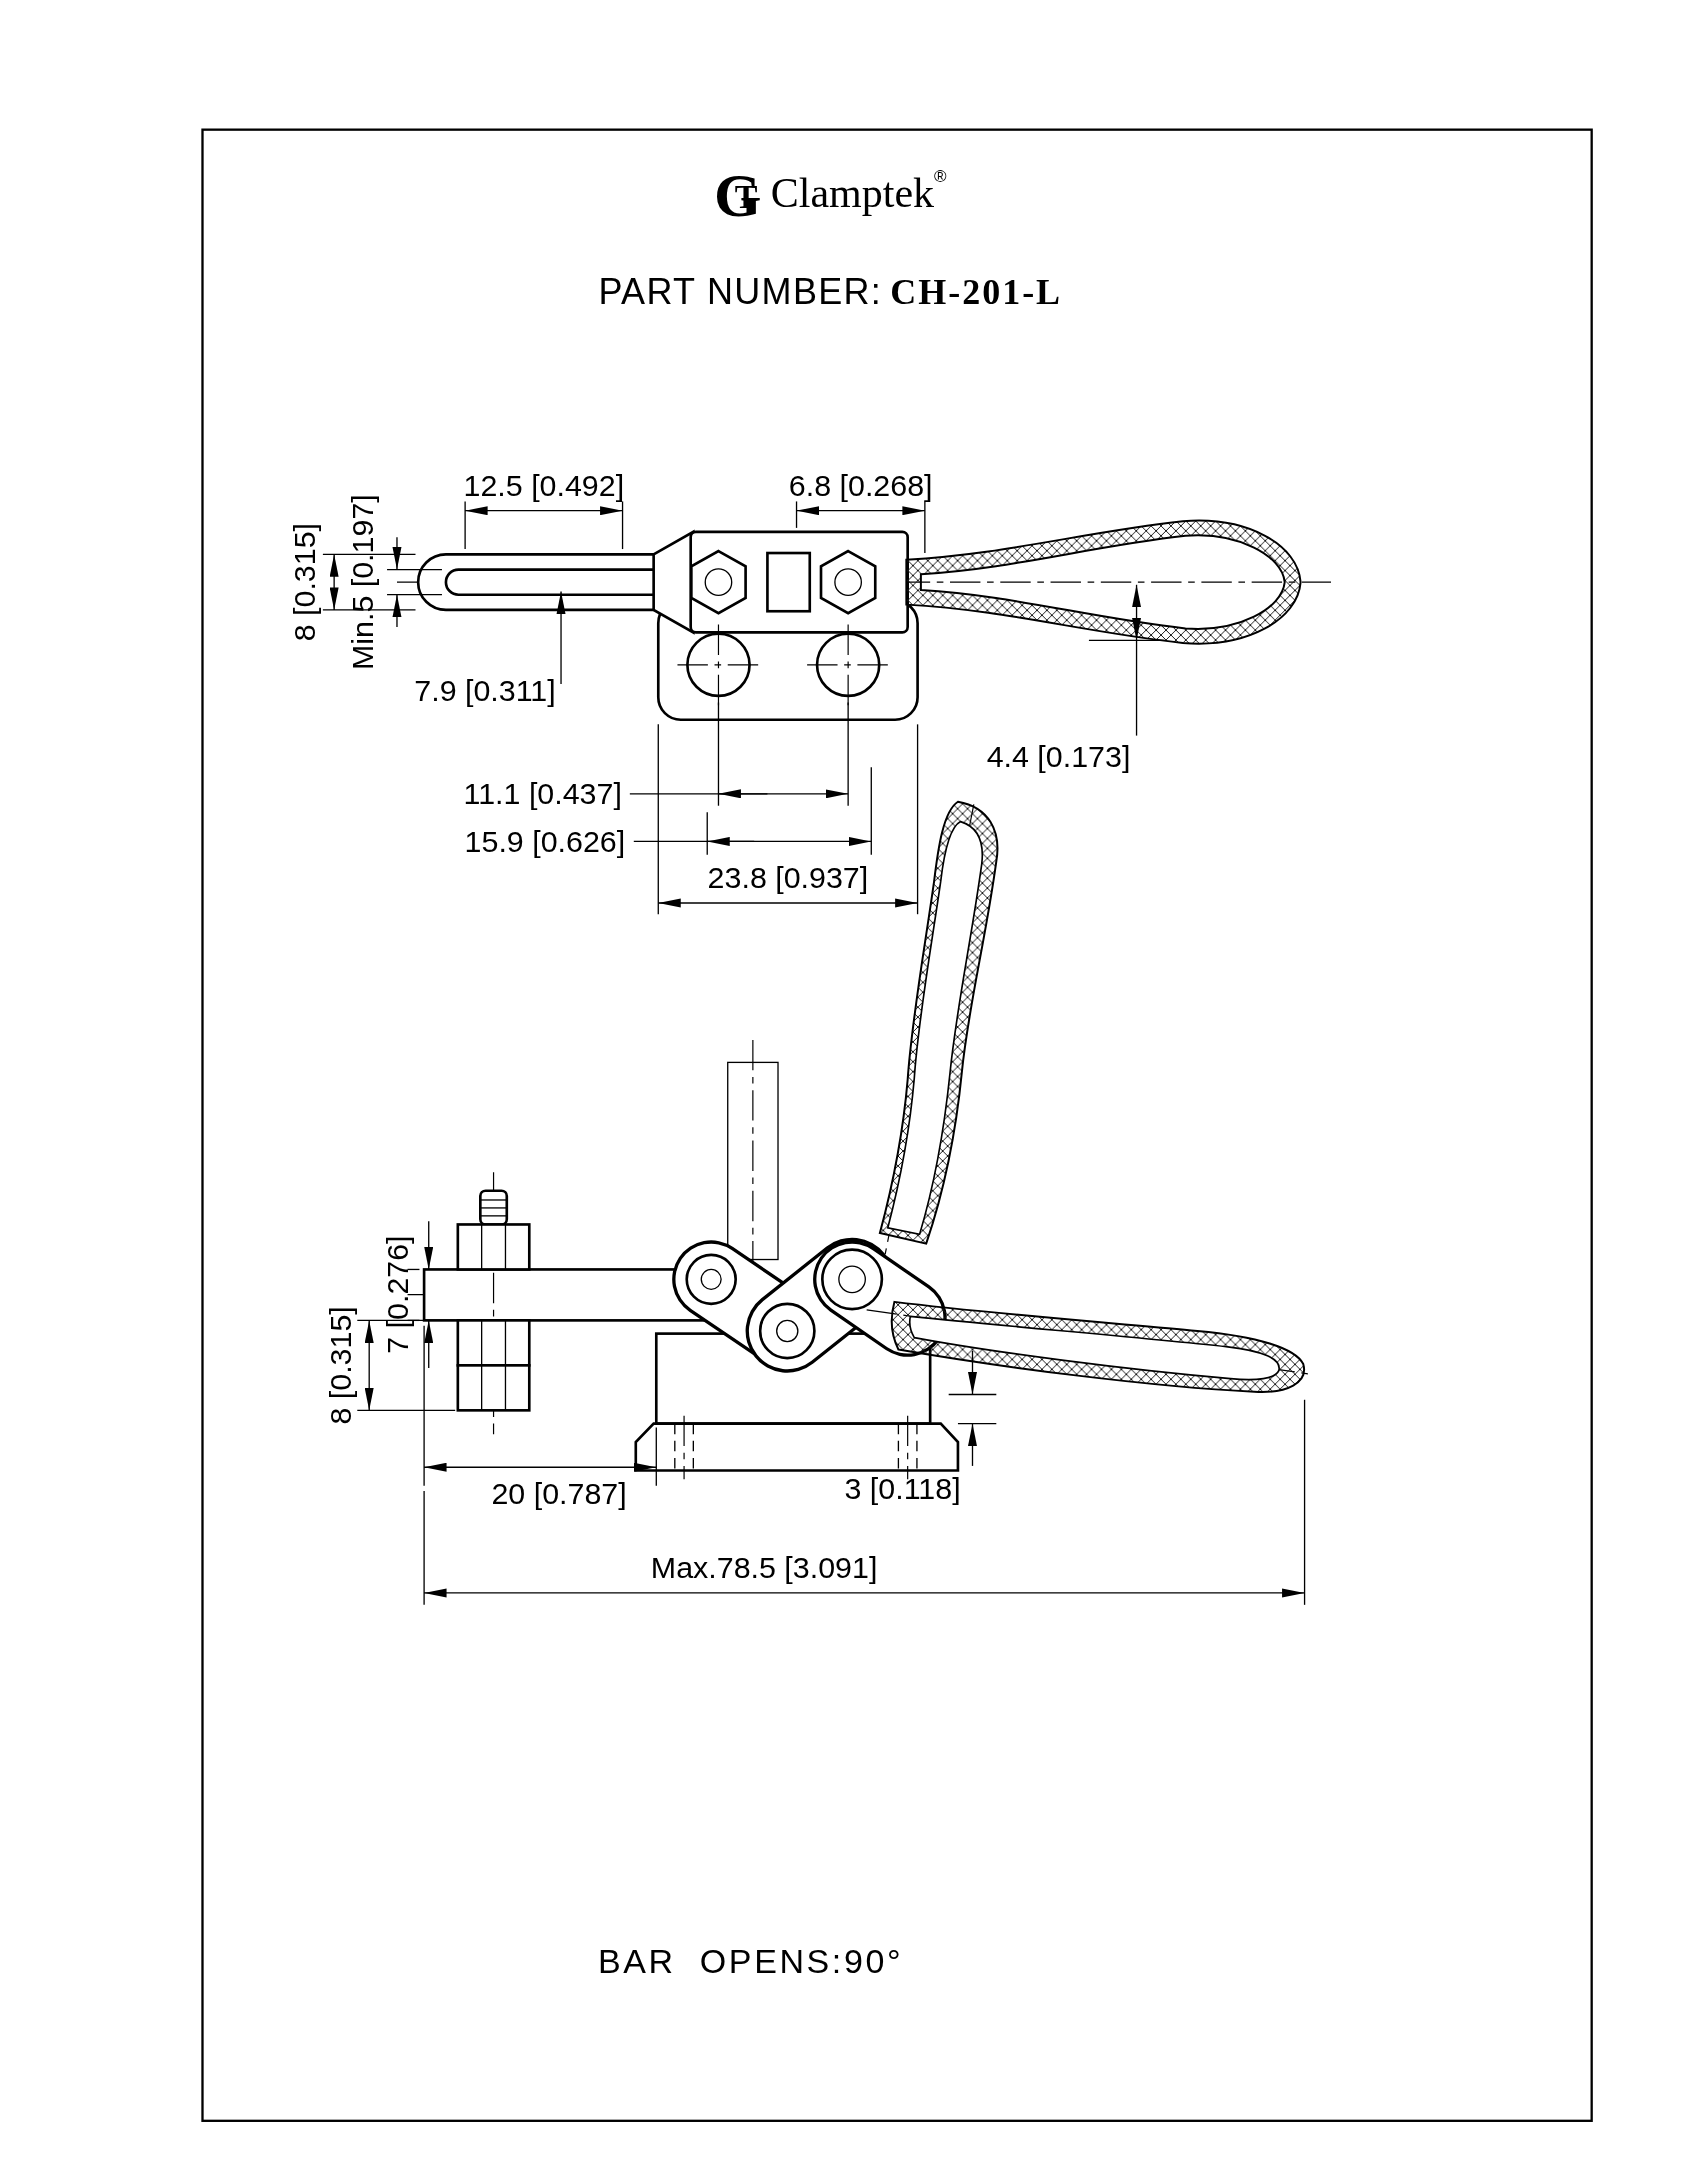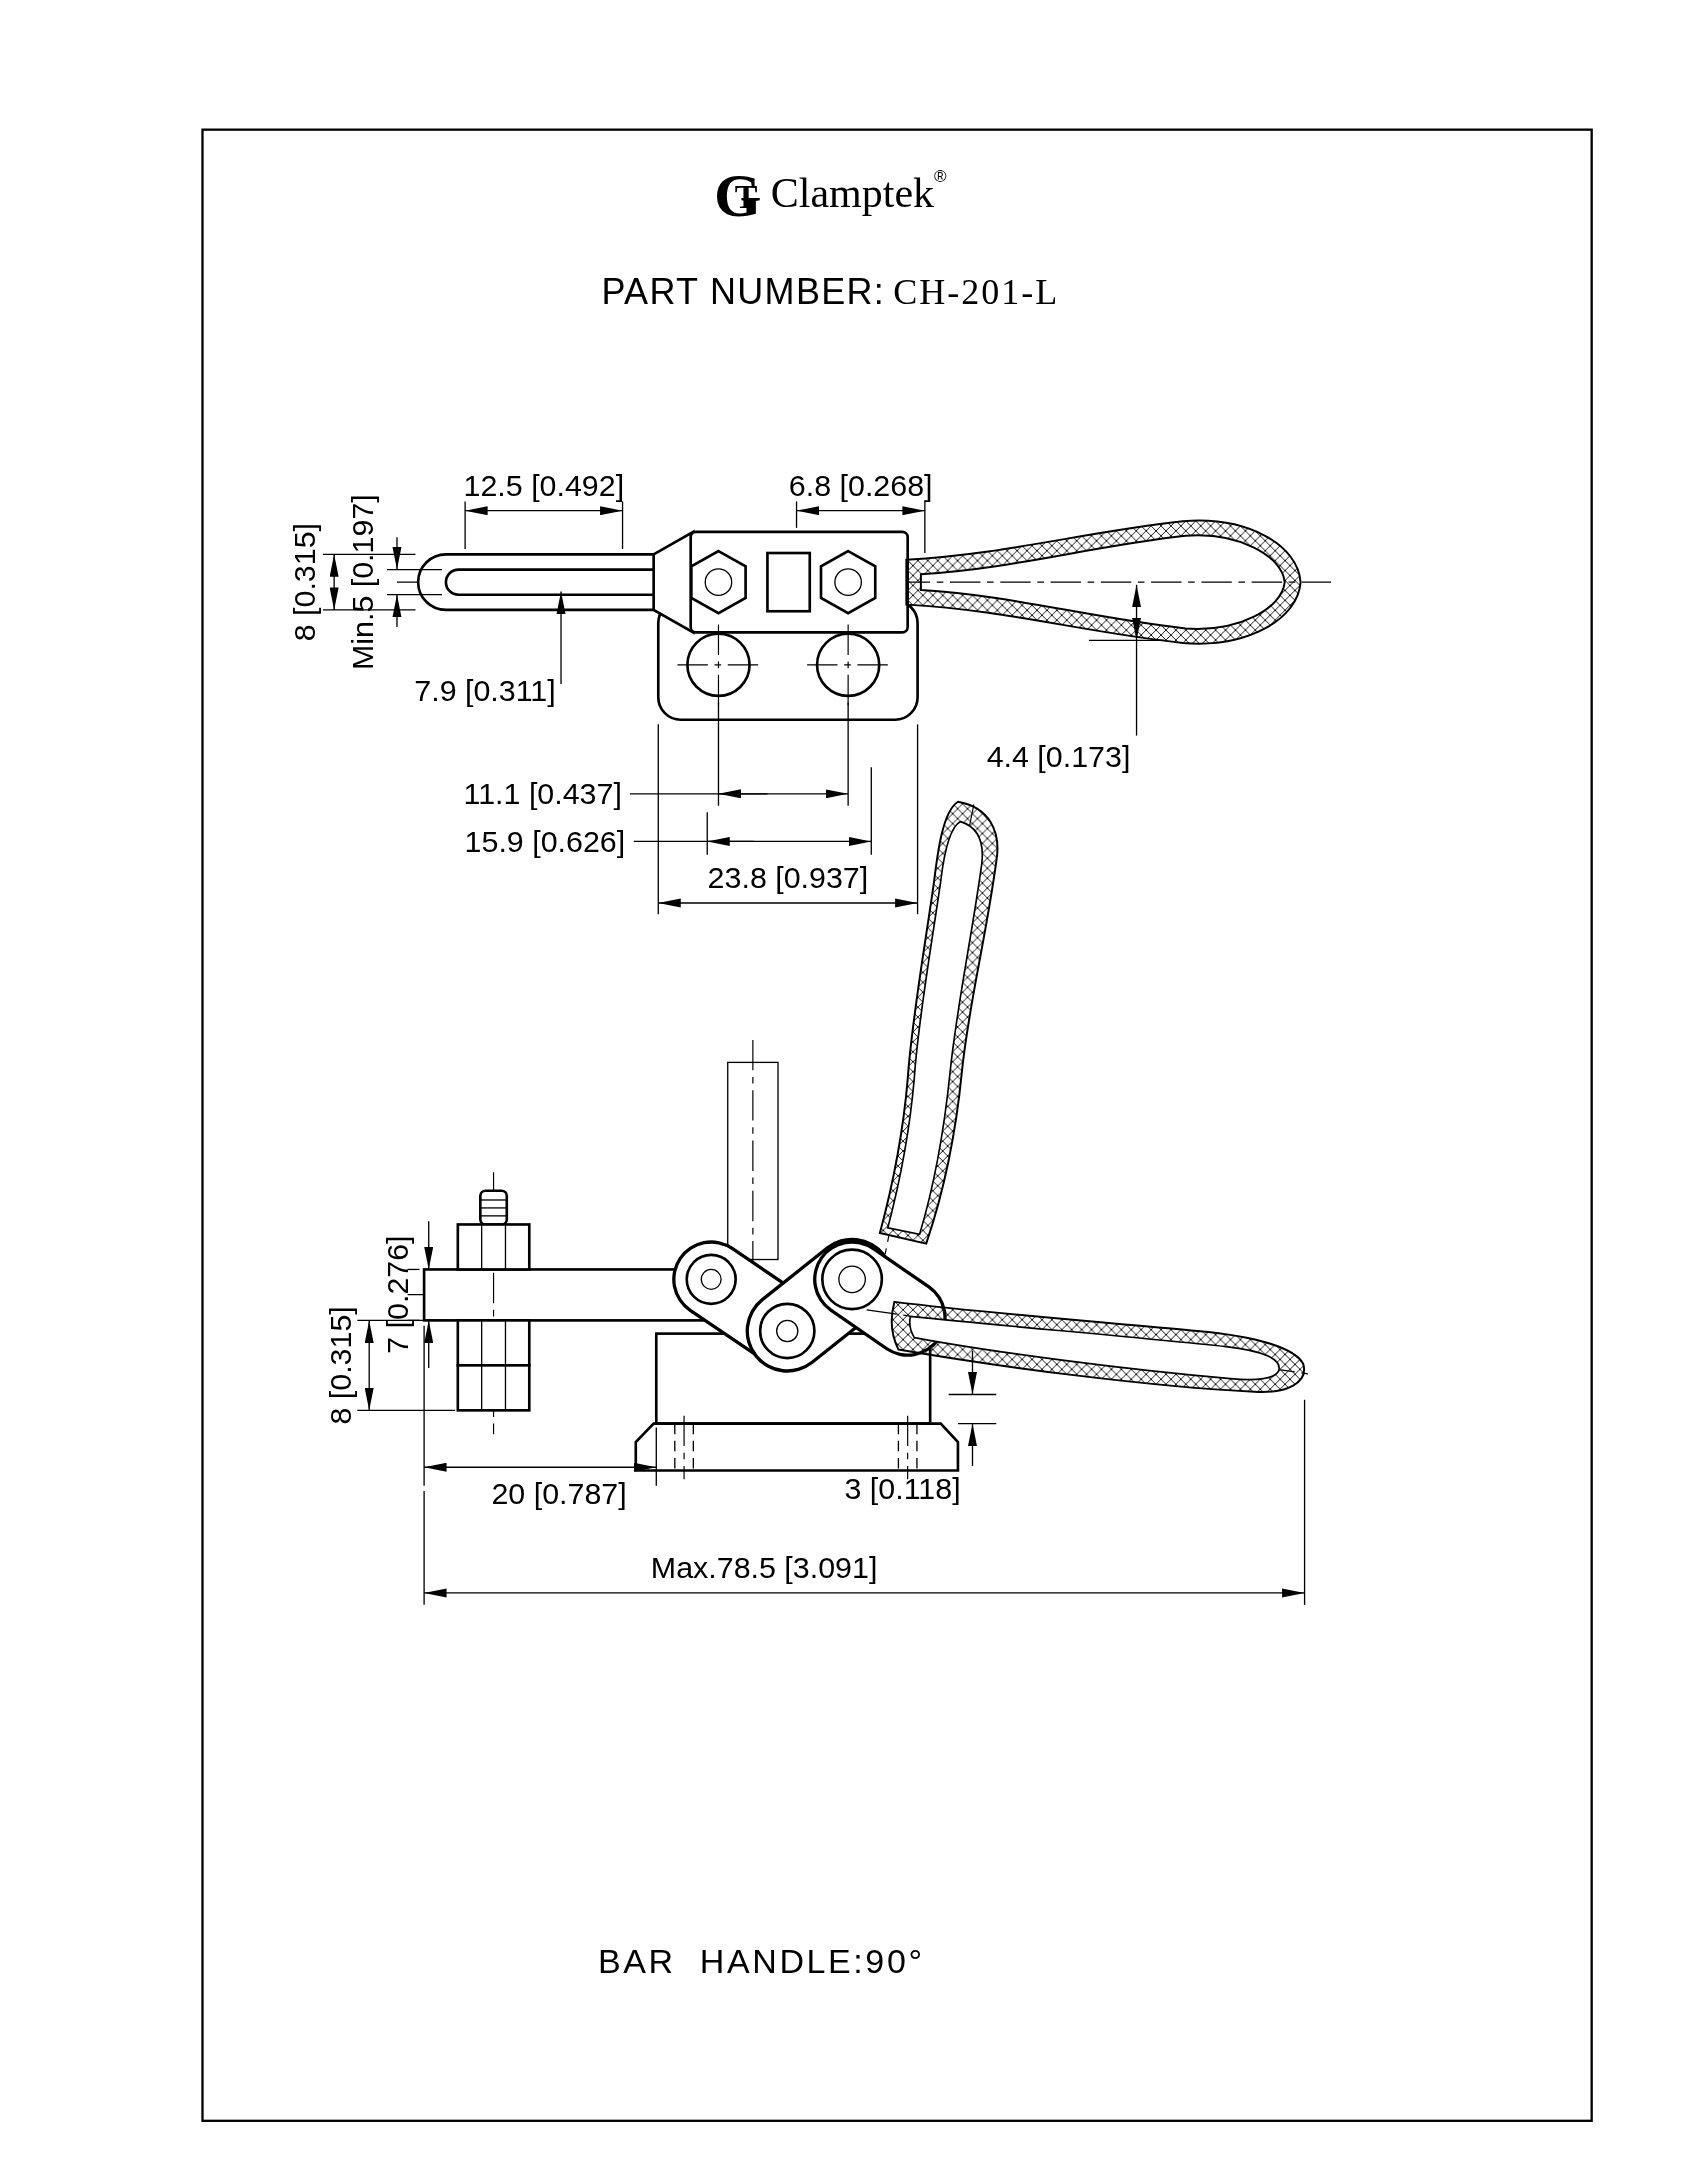--- a/index.html
+++ b/index.html
@@ -6,21 +6,21 @@
   .sheet{position:relative;width:1687px;height:2183px;background:#fff;
          font-family:"Liberation Sans",sans-serif;color:#000;overflow:hidden;}
   .hdr{position:absolute;left:-13.2px;width:1687px;text-align:center;}
   .logo-row{top:167px;}
   .gmark{display:inline-block;font-family:"Liberation Serif",serif;font-weight:bold;position:relative;}
   .gmark .g{font-size:61px;line-height:53px;}
   .gmark .t{position:absolute;right:4px;top:9.3px;font-size:34px;}
   .brand{font-family:"Liberation Serif",serif;font-weight:normal;font-size:42px;margin-left:9.3px;vertical-align:9.3px;}
   .reg{font-size:17px;vertical-align:34px;}
   .pn-row{top:271px;font-size:36px;letter-spacing:1.3px;}
-  .pn-val{font-family:"Liberation Serif",serif;margin-left:8px;letter-spacing:2px;}
+  .pn-val{font-family:"Liberation Serif",serif;margin-left:8px;letter-spacing:2px;font-weight:bold;}
   .notes{position:absolute;left:598px;top:1831px;font-size:34px;letter-spacing:2.6px;line-height:52px;white-space:pre;}
   svg{position:absolute;left:0;top:0;}
   .obj{fill:#fff;stroke:#000;stroke-width:4;}
   .thin{fill:none;stroke:#000;stroke-width:2;}
   .cl{fill:none;stroke:#000;stroke-width:1.8;stroke-dasharray:46 10 10 10;}
   .hid{fill:none;stroke:#000;stroke-width:2;stroke-dasharray:16 10;}
   .dim{fill:none;stroke:#000;stroke-width:2;}
   .capB{fill:none;stroke:#000;stroke-linecap:round;}
   .capW{fill:none;stroke:#fff;stroke-linecap:round;}
   .hatchfill{fill:url(#xh);stroke:#000;stroke-width:3;}
@@ -207,18 +207,18 @@
       <text class="dimtxt" x="1452" y="2266" text-anchor="end">3 [0.118]</text>
 
       <line class="dim" x1="641" y1="2254" x2="641" y2="2426"></line>
       <line class="dim" x1="1972" y1="2116" x2="1972" y2="2426"></line>
       <line class="dim" x1="641" y1="2408" x2="1972" y2="2408" marker-start="url(#arr)" marker-end="url(#arr)"></line>
       <text class="dimtxt" x="1155" y="2386" text-anchor="middle">Max.78.5 [3.091]</text>
     </g>
   </svg>
 
   <div class="notes">
-    <div>BAR  HANDLE:90°</div>
+    <div>BAR  OPENS:90°</div>
     
   </div>
 
 </div>
 
 
 </body></html>

